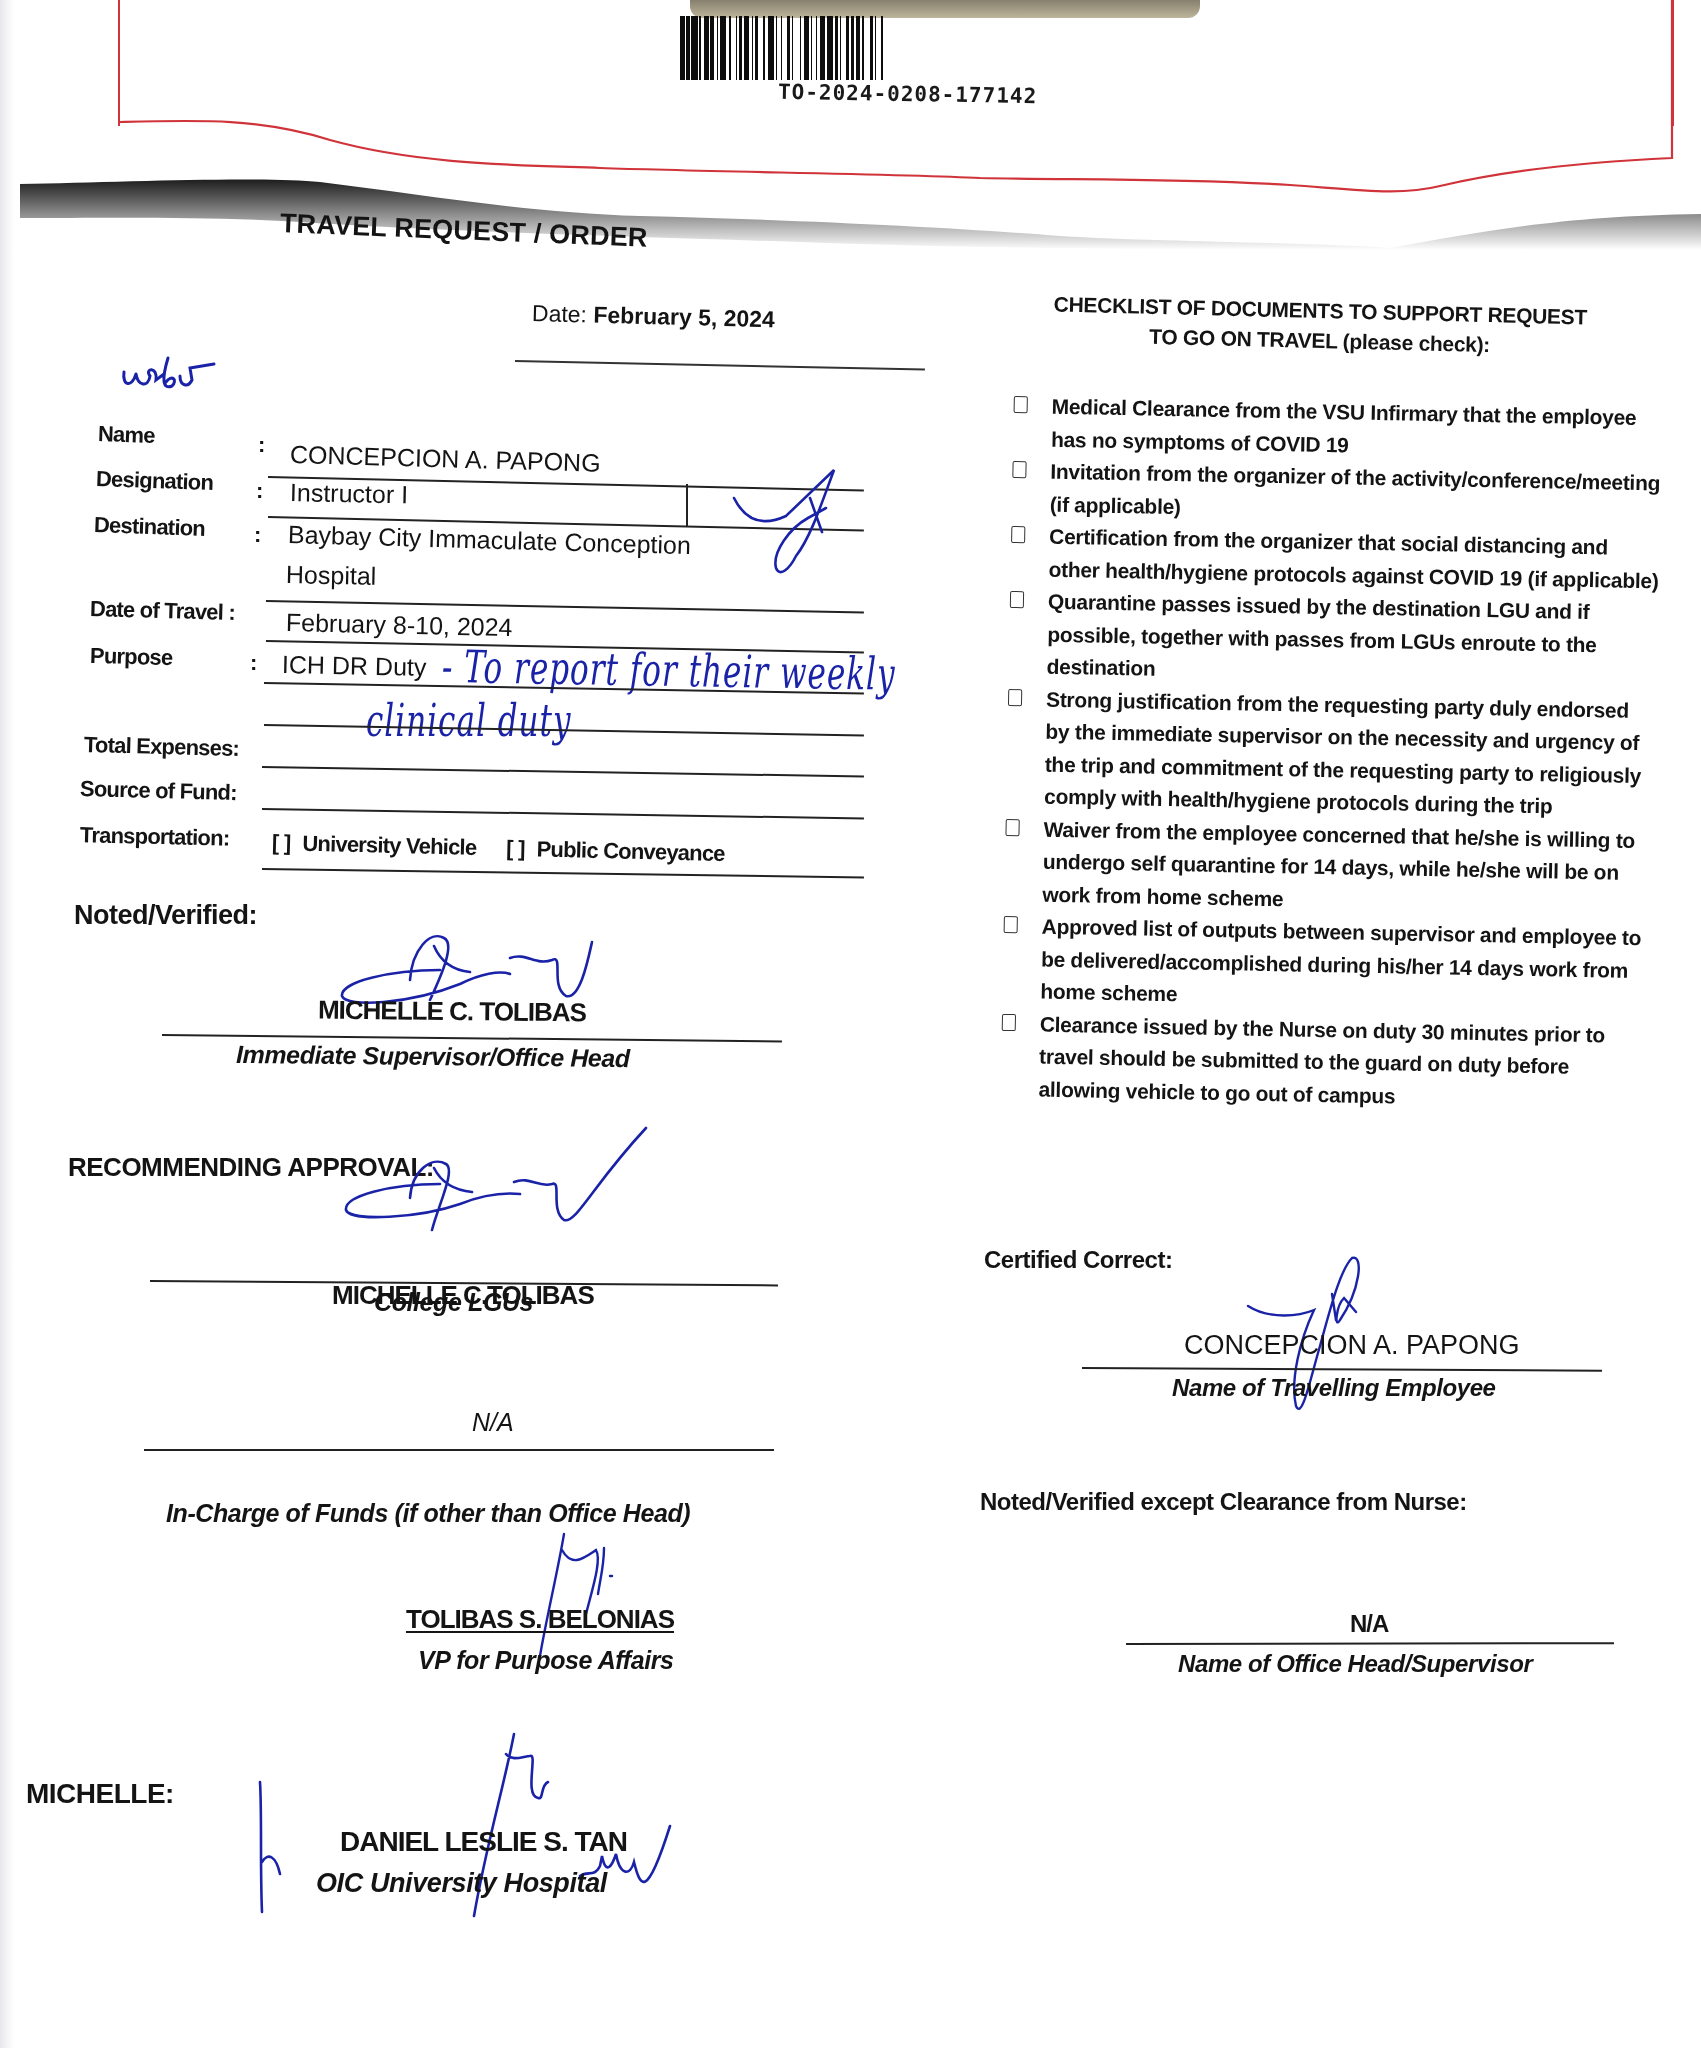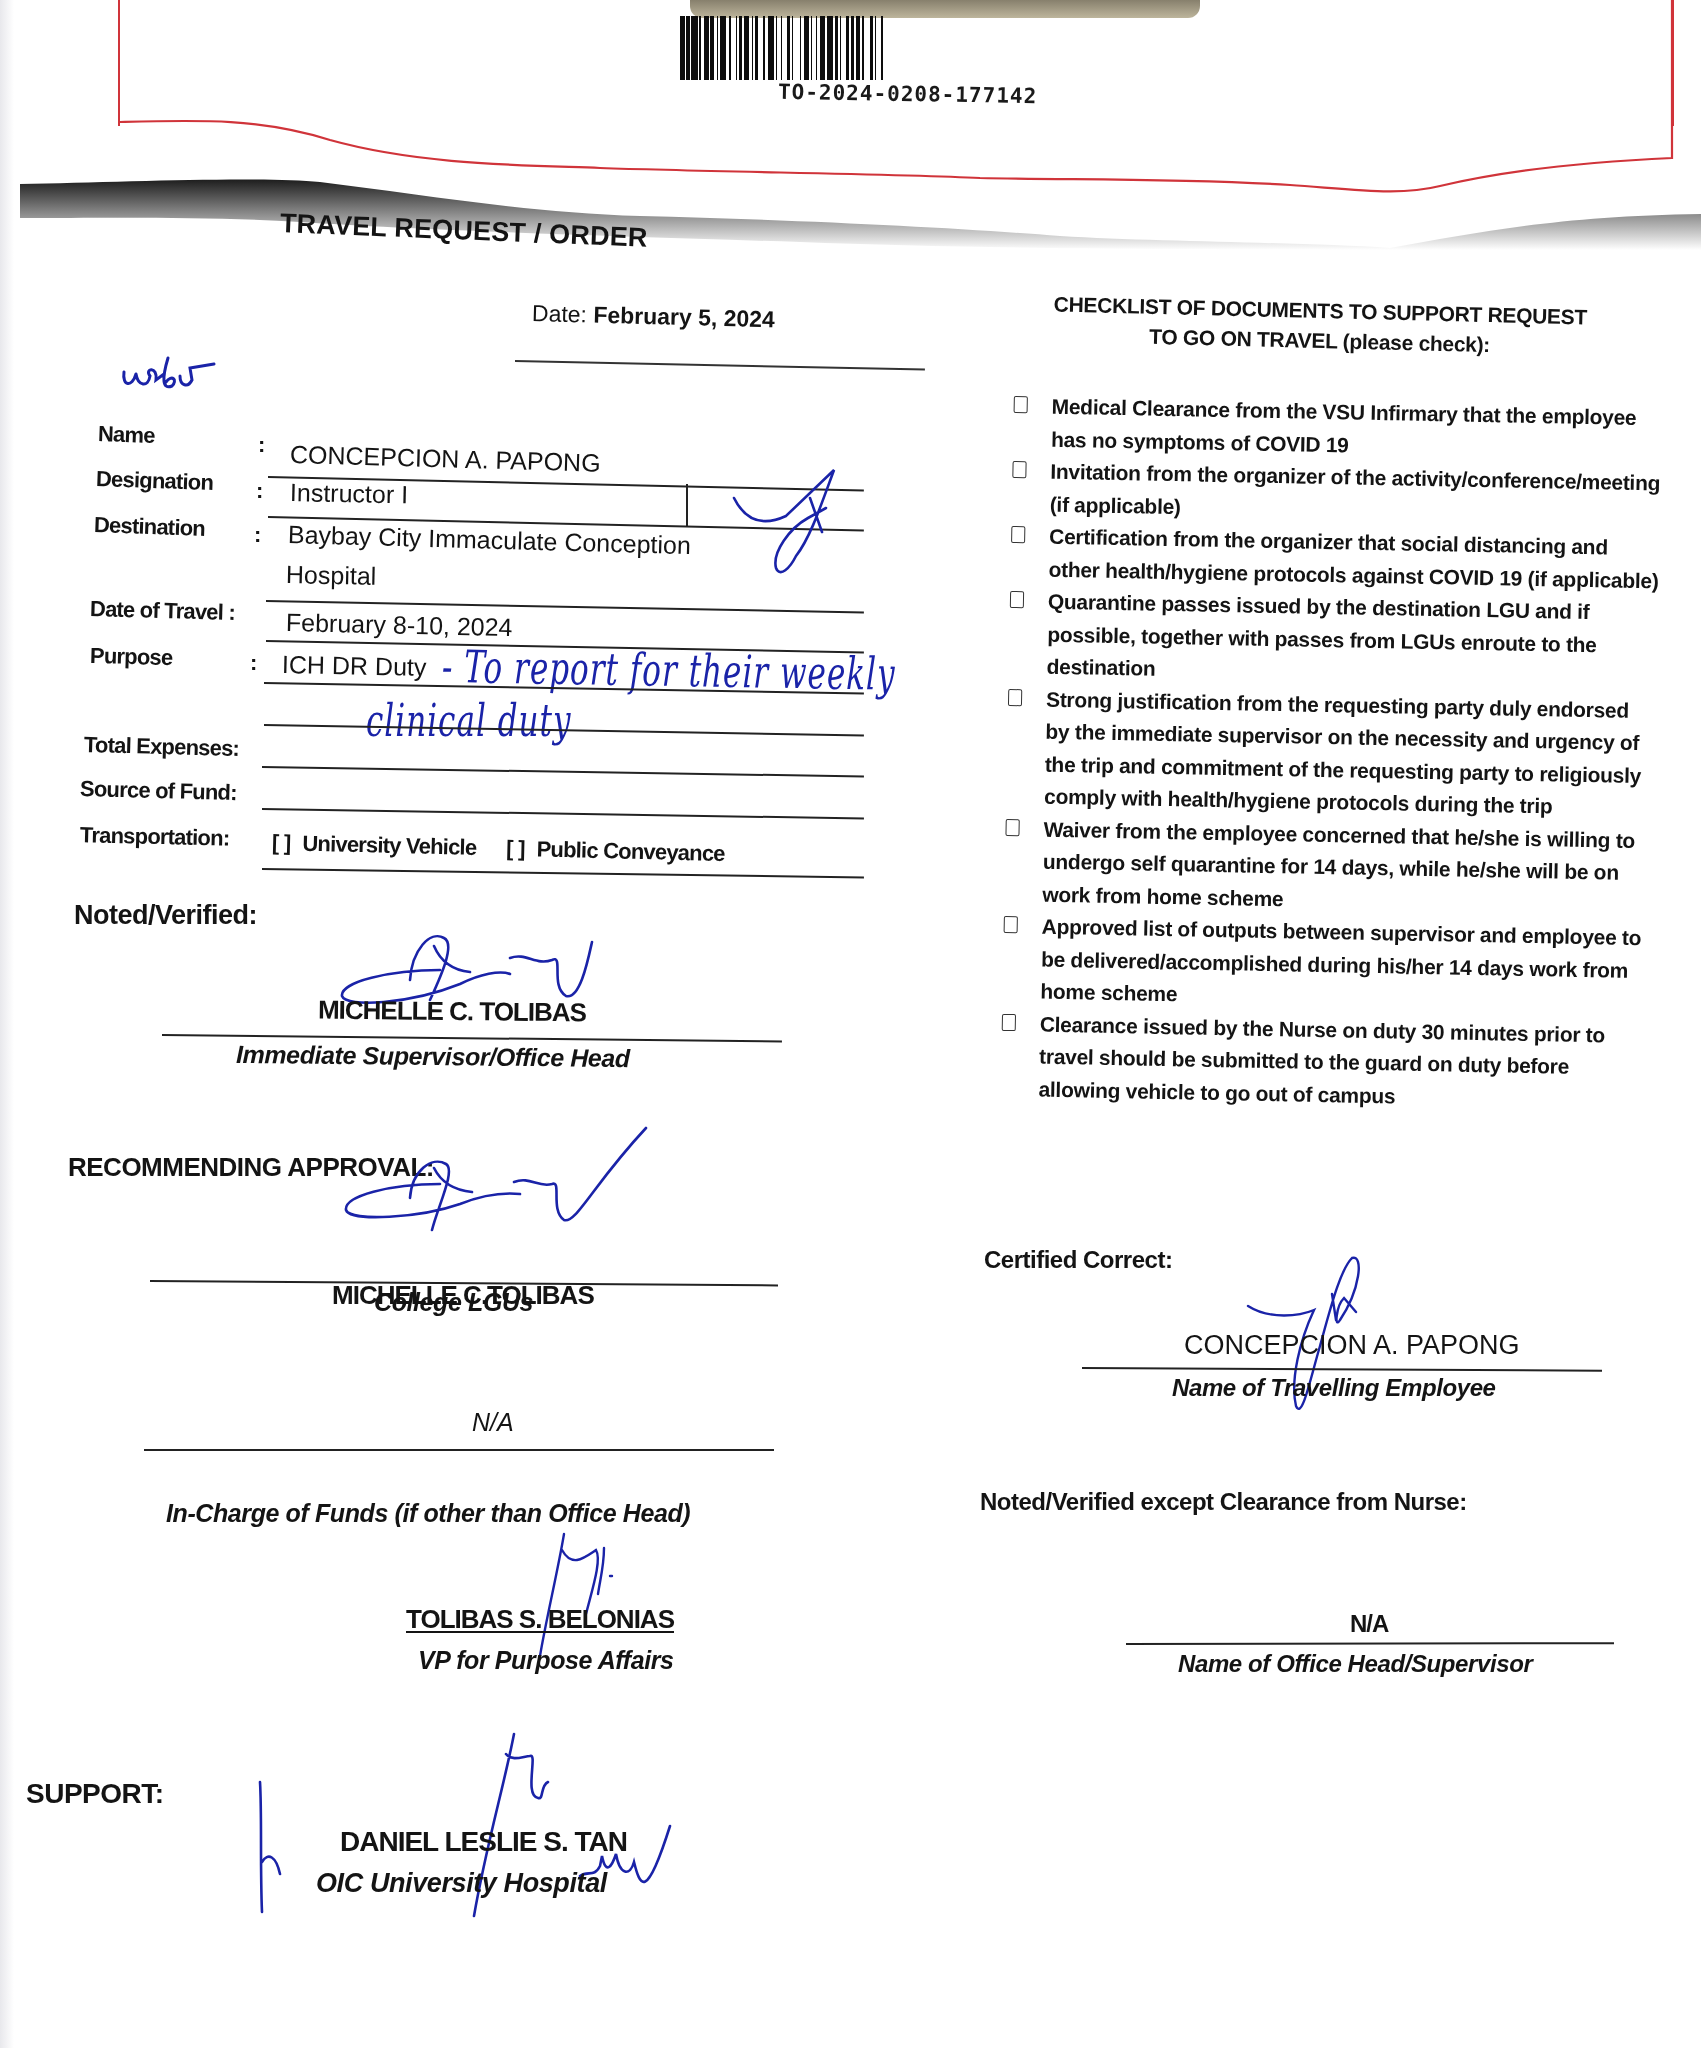--- a/index.html
+++ b/index.html
@@ -283,21 +283,21 @@
   <div class="sig-na" style="left:472px; top:1408px;">N/A</div>
   <div class="rule" style="left:144px; top:1449px; width:630px;"></div>
   <div class="sig-role" style="left:166px; top:1456px;margin-top:43px;">In-Charge of Funds (if other than Office Head)</div>
 
   <svg class="sig-scribble" style="left:500px; top:1530px;" width="160" height="130" viewBox="0 0 160 130">
     <path d="M64 4 C 58 40, 46 90, 40 126 M62 20 C 72 38, 84 28, 96 20 C 102 30, 92 60, 86 84 M104 18 C 104 36, 100 50, 98 64 M110 46 L 112 46" fill="none" stroke="#1a23a8" stroke-width="2.4" stroke-linecap="round"></path>
   </svg>
   <div class="sig-name" style="left:406px; top:1604px; text-decoration: underline; text-decoration-thickness: 2px; text-underline-offset: 3px;">TOLIBAS S. BELONIAS</div>
   <div class="sig-role" style="left:418px; top:1646px;">VP for Purpose Affairs</div>
 
-  <div class="sect-label" style="left:26px; top:1778px; font-size:28px;">SUPPORT:</div>
+  <div class="sect-label" style="left:26px; top:1778px; font-size:28px;">MICHELLE:</div>
   <svg class="sig-scribble" style="left:248px; top:1726px;" width="540" height="200" viewBox="0 0 540 200">
     <path d="M12 56 C 14 90, 12 140, 14 186 M14 136 C 20 126, 28 130, 32 148 M266 8 C 256 60, 238 120, 226 190 M258 28 C 264 36, 276 30, 282 30 C 290 26, 276 70, 290 72 C 296 74, 292 60, 300 56 M332 150 C 340 144, 346 152, 352 140 L 354 130 C 358 150, 364 140, 368 128 C 372 150, 382 150, 386 136 C 392 160, 398 176, 422 100" fill="none" stroke="#1a23a8" stroke-width="2.6" stroke-linecap="round"></path>
   </svg>
   <div class="sig-name" style="left:340px; top:1826px; font-size:28px;">DANIEL LESLIE S. TAN</div>
   <div class="sig-role" style="left:316px; top:1868px; font-size:27px;">OIC University Hospital</div>
 
   <div class="checklist-title">
     <div>CHECKLIST OF DOCUMENTS TO SUPPORT REQUEST</div>
     <div>TO GO ON TRAVEL (please check):</div>
   </div>

